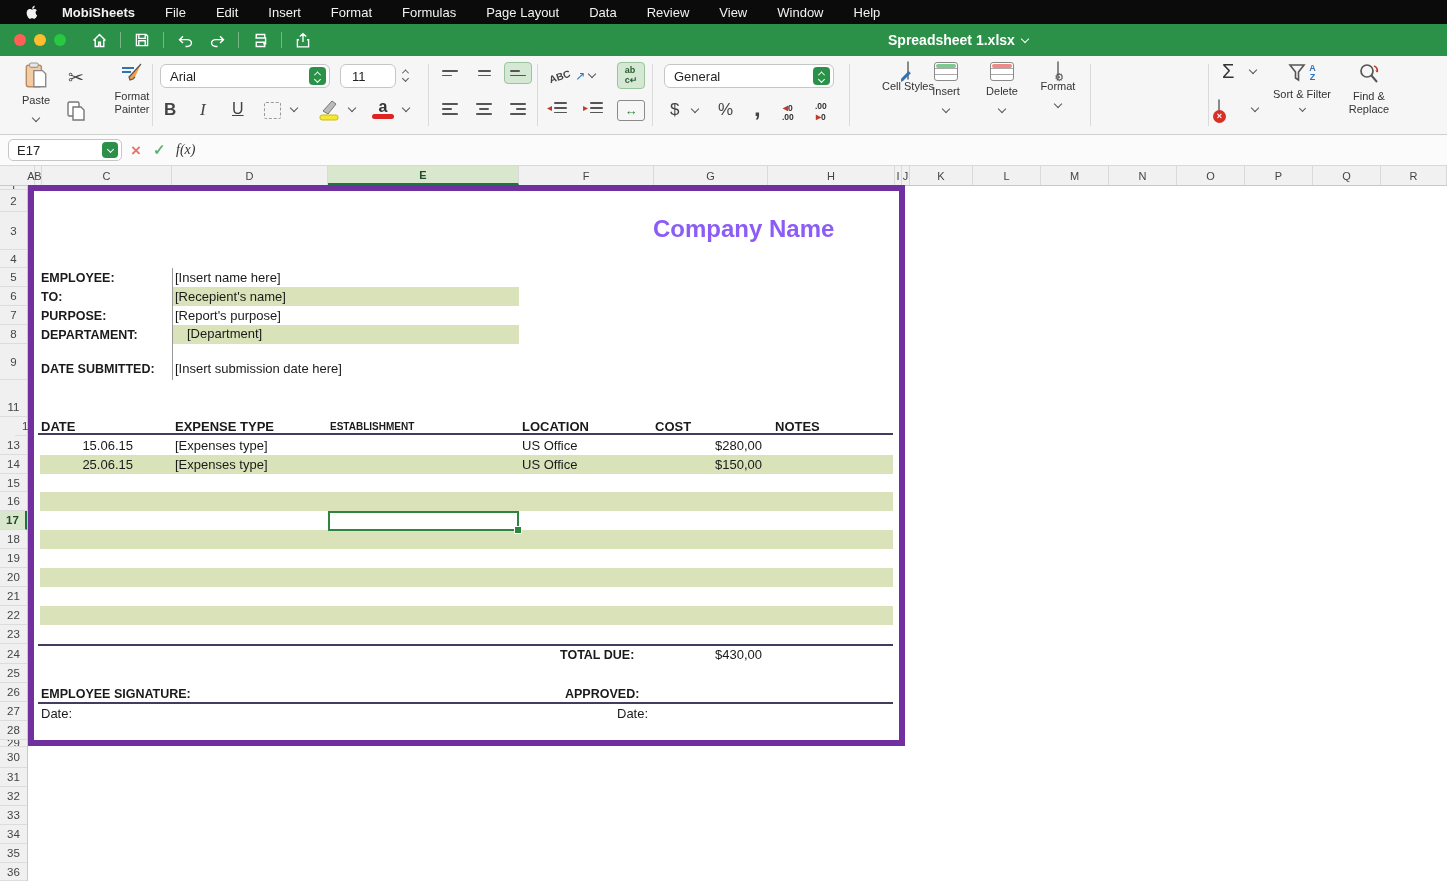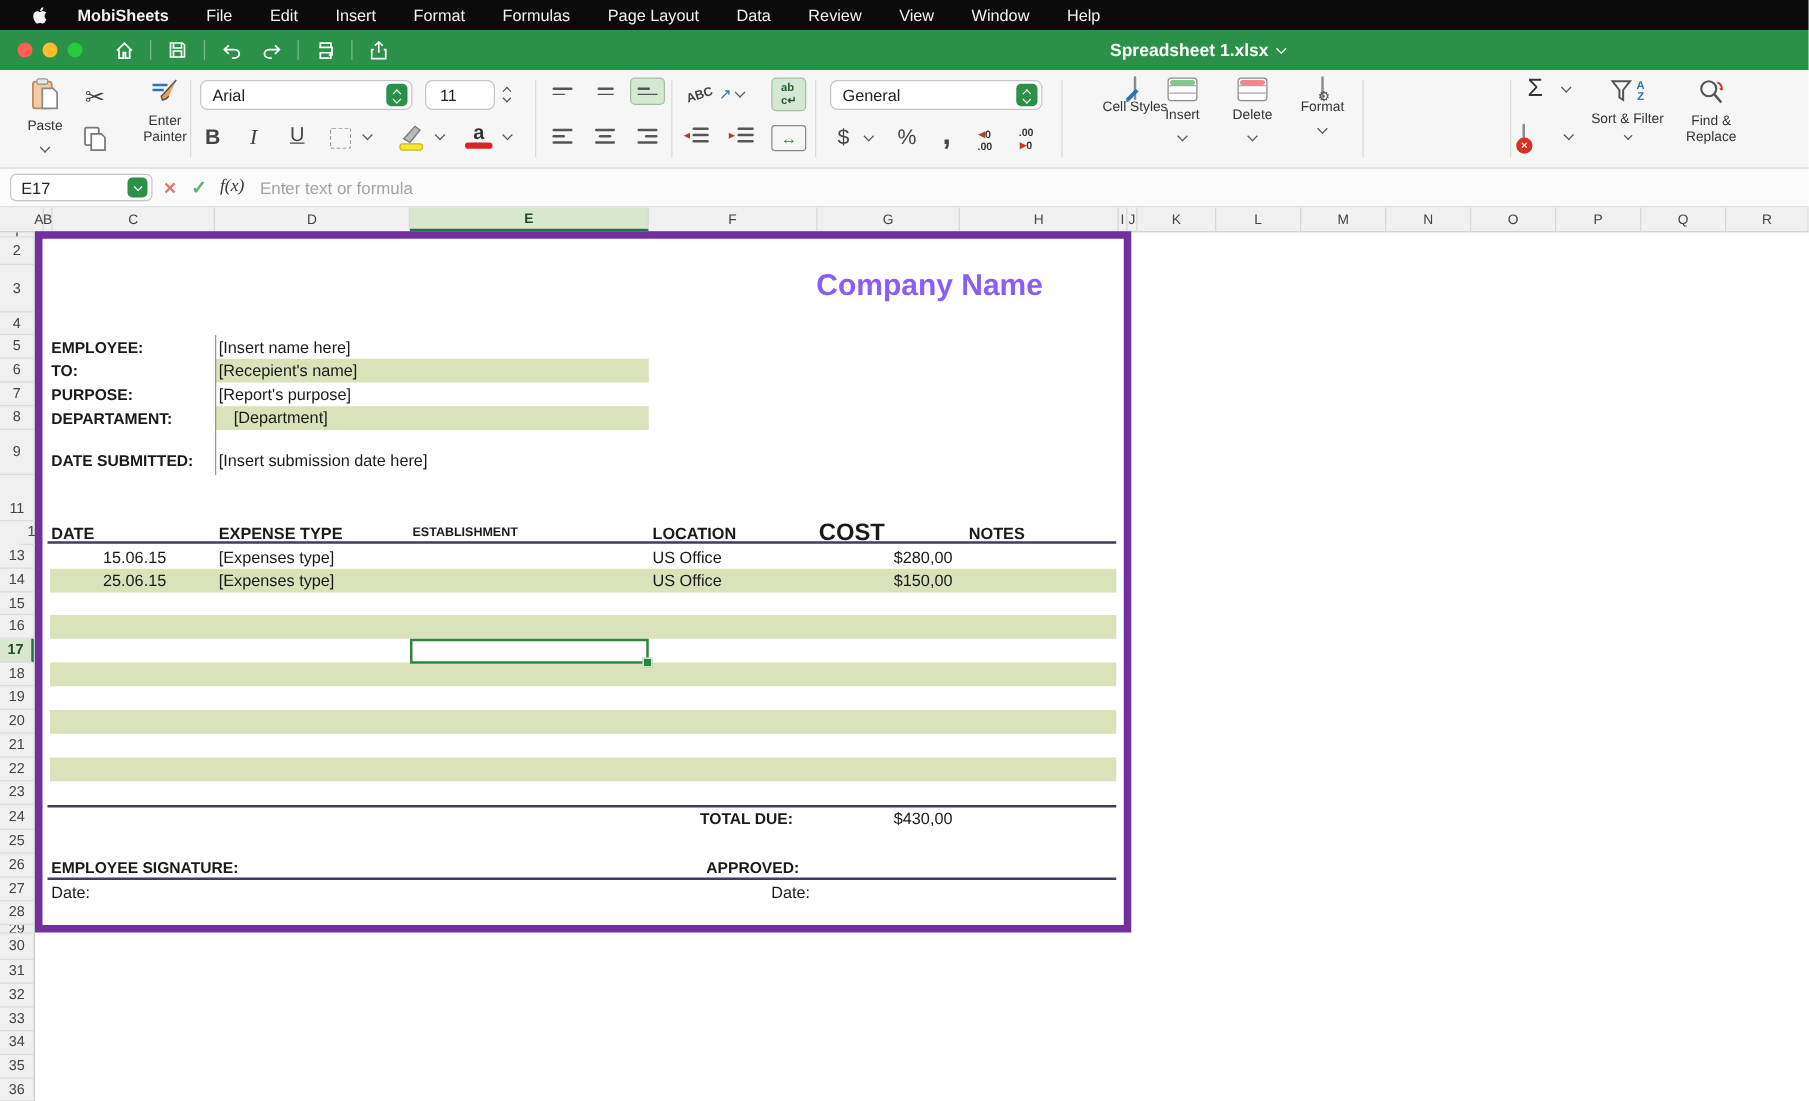--- a/index.html
+++ b/index.html
@@ -196,21 +196,21 @@
             <path d="M7 7h8l3 3v10H7z" fill="#fff" stroke="#777" stroke-width="1.4"></path>
           </svg>
       </span>
       <div style="position:absolute;left:96px;top:2px;width:52px;text-align:center;">
         <span>
           <svg width="26" height="24" viewBox="0 0 26 24">
               <path d="M3 6h12M3 10h9" stroke="#2e74b5" stroke-width="2"></path>
               <path d="M22 2 12 13l-2 2 1 3 3-1 2-2" fill="#f0a04b" stroke="#555" stroke-width="1.2"></path>
             </svg>
         </span>
-        <div class="tlabel">Enter Painter</div>
+        <div class="tlabel">Format Painter</div>
       </div>
     </div>
     <div class="tsep" style="left:152px;"></div>
 
     <div class="grp" style="left:160px; width:262px;">
       <div class="selbox" style="position:absolute;left:0;top:4px;width:170px;">
         <span>Arial</span>
         <span class="stepper">
             <i class="up"></i>
             <i class="dn"></i>
@@ -413,21 +413,20 @@
   <div class="formulabar">
     <div class="namebox">
       <span>E17</span>
       <span class="nb-stepper">
           <i class="chv w" style="width:5px;height:5px;margin-top:-2px;"></i>
         </span>
     </div>
     <span class="fx-cancel">×</span>
     <span class="fx-ok">✓</span>
     <span class="fx-sym">f(x)</span>
-    <input class="fx-input" placeholder="Enter text or formula" style="">
   </div>
 
   <div class="corner"></div>
   <div class="colheaders">
       <div class="colh" style="left: 28px; width: 7px;">A</div>
       <div class="colh" style="left: 35px; width: 7px;">B</div>
       <div class="colh" style="left: 42px; width: 130px;">C</div>
       <div class="colh" style="left: 172px; width: 156px;">D</div>
       <div class="colh sel" style="left: 328px; width: 191px;">E</div>
       <div class="colh" style="left: 519px; width: 135px;">F</div>
@@ -518,21 +517,21 @@
       <div class="stext b" style="left: 41px; top: 306px;">PURPOSE:</div>
       <div class="stext" style="left: 175px; top: 306px;">[Report's purpose]</div>
       <div class="stext b" style="left: 41px; top: 325px;">DEPARTAMENT:</div>
       <div class="stext" style="left: 175px; top: 324px; padding-left: 12px;">[Department]</div>
       <div class="stext b" style="left: 41px; top: 359px;">DATE SUBMITTED:</div>
       <div class="stext" style="left: 175px; top: 359px;">[Insert submission date here]</div>
       <div class="stext b" style="left: 41px; top: 417px; font-size: 13px;">DATE</div>
       <div class="stext b" style="left: 175px; top: 417px; font-size: 13px;">EXPENSE TYPE</div>
       <div class="stext b" style="left: 330px; top: 417px; font-size: 10px;">ESTABLISHMENT</div>
       <div class="stext b" style="left: 522px; top: 417px; font-size: 13px;">LOCATION</div>
-      <div class="stext b" style="left: 655px; top: 417px; font-size: 19px;">COST</div>
+      <div class="stext b" style="left: 655px; top: 417px; font-size: 13px;">COST</div>
       <div class="stext b" style="left: 775px; top: 417px; font-size: 13px;">NOTES</div>
       <div class="stext" style="left: 41px; top: 436px; width: 92px; justify-content: flex-end;">15.06.15</div>
       <div class="stext" style="left: 175px; top: 436px; width: 150px; justify-content: flex-start;">[Expenses type]</div>
       <div class="stext" style="left: 330px; top: 436px; width: 180px; justify-content: flex-start;"></div>
       <div class="stext" style="left: 522px; top: 436px; width: 120px; justify-content: flex-start;">US Office</div>
       <div class="stext" style="left: 715px; top: 436px; width: 70px; justify-content: flex-start;">$280,00</div>
       <div class="stext" style="left: 775px; top: 436px; width: 110px; justify-content: flex-start;"></div>
       <div class="stext" style="left: 41px; top: 455px; width: 92px; justify-content: flex-end;">25.06.15</div>
       <div class="stext" style="left: 175px; top: 455px; width: 150px; justify-content: flex-start;">[Expenses type]</div>
       <div class="stext" style="left: 330px; top: 455px; width: 180px; justify-content: flex-start;"></div>

